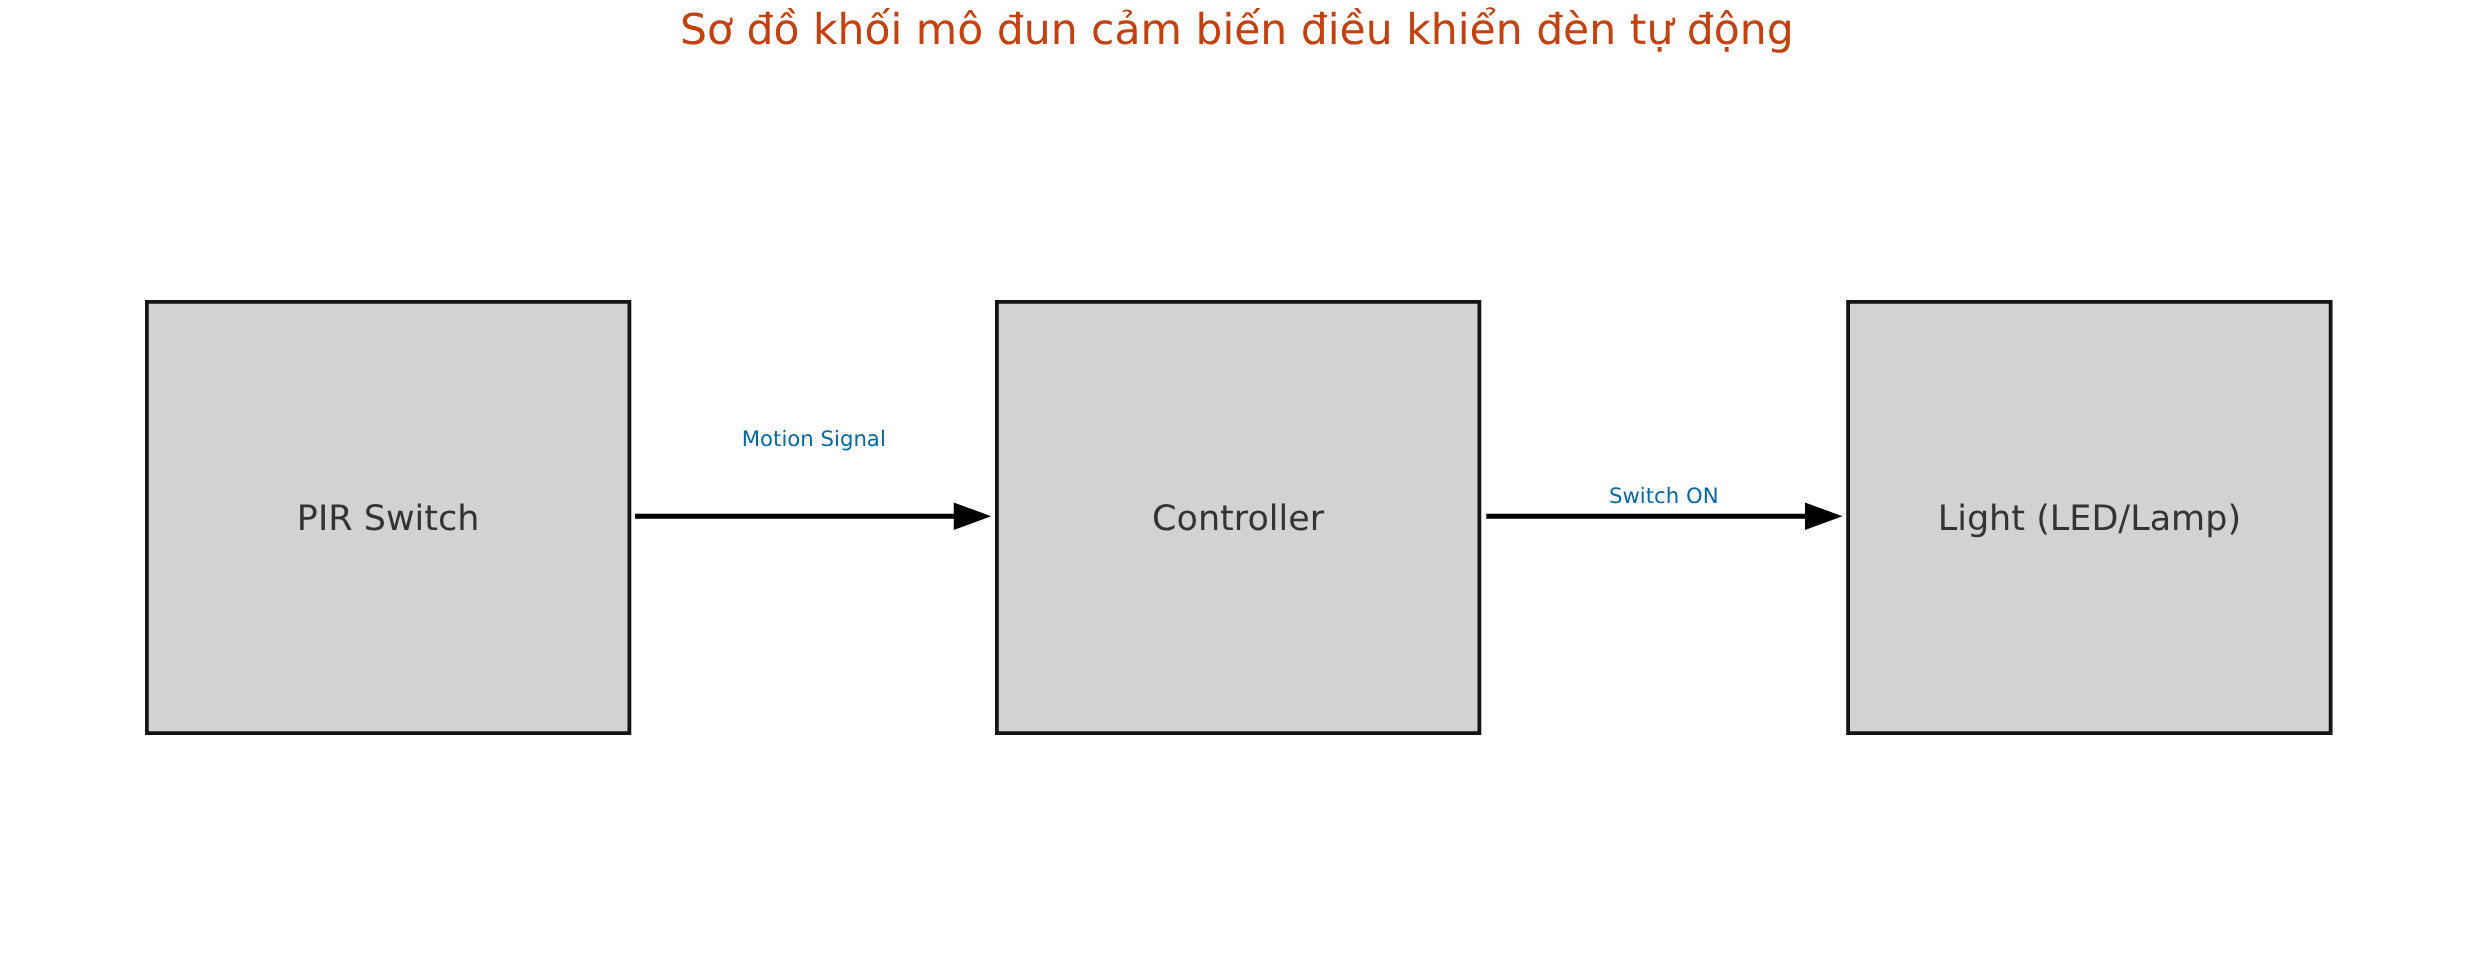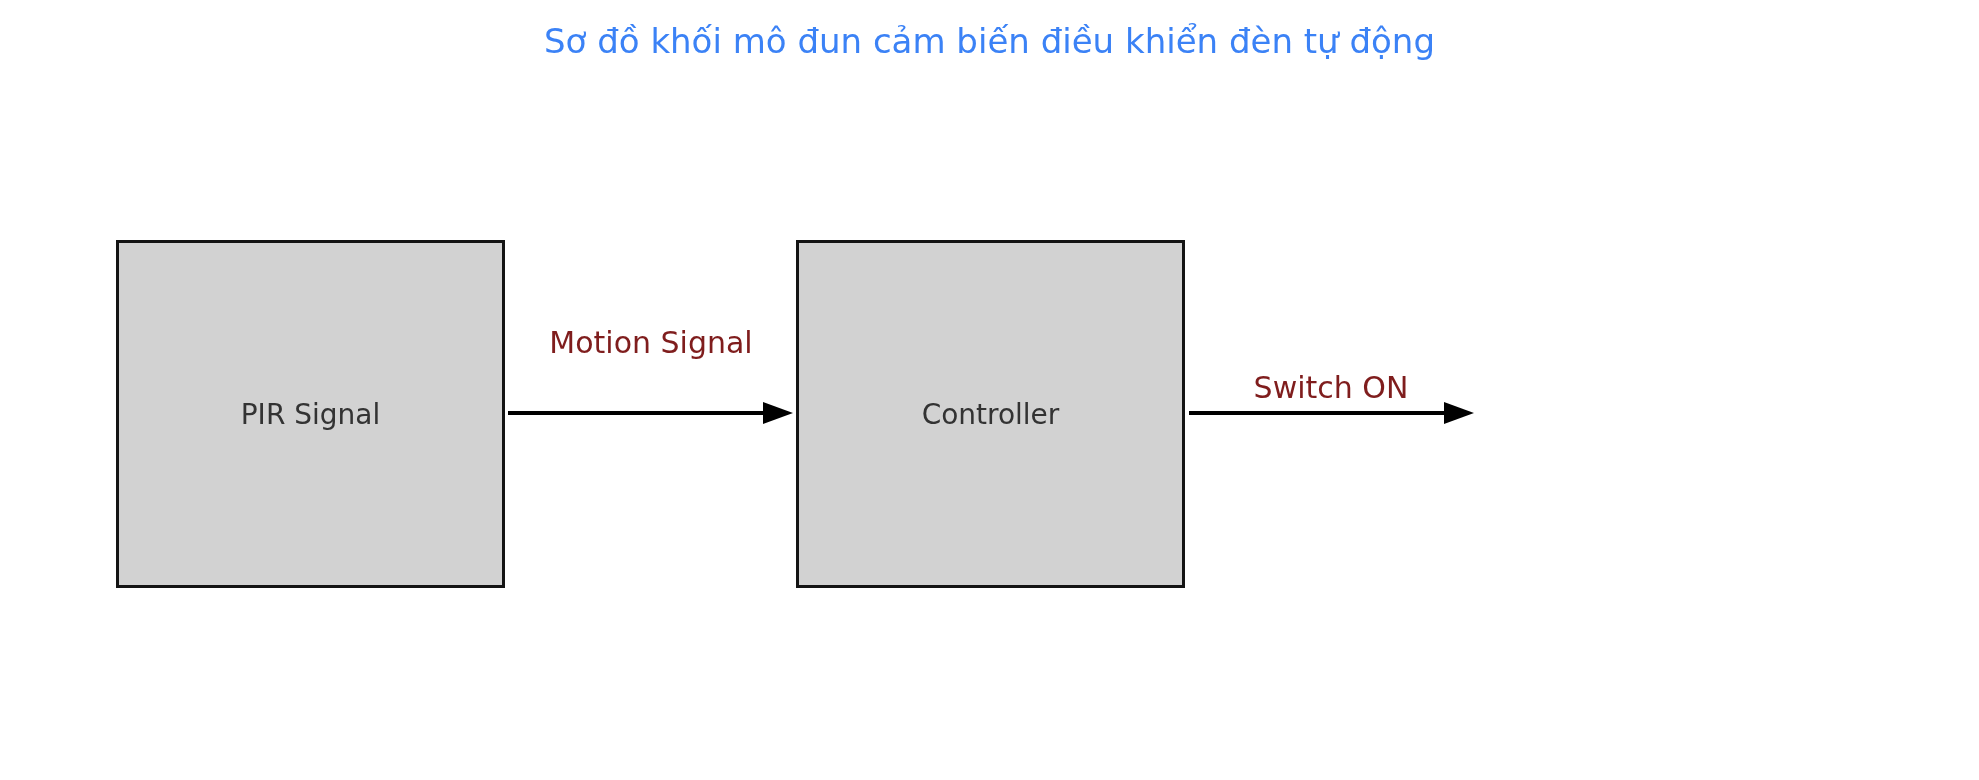--- a/index.html
+++ b/index.html
@@ -10,27 +10,27 @@
   .canvas {
     position: relative;
     width: 1979px;
     height: 780px;
     background: #ffffff;
     font-family: "DejaVu Sans", "Liberation Sans", sans-serif;
     overflow: hidden;
   }
   .title {
     position: absolute;
-    top: 21px;
+    top: 4px;
     left: 0;
     width: 100%;
     text-align: center;
     font-size: 34px;
     font-weight: 400;
-    color: #3b82f6;
+    color: #c2410c;
     margin: 0;
   }
   .block {
     position: absolute;
     top: 240px;
     width: 389px;
     height: 348px;
     background: #d2d2d2;
     border: 3px solid #141414;
     box-sizing: border-box;
@@ -49,44 +49,47 @@
   .arrows-svg {
     position: absolute;
     top: 0;
     left: 0;
     width: 1979px;
     height: 780px;
     pointer-events: none;
   }
   .arrow-label {
     position: absolute;
-    top: 342px;
+    top: 352px;
     transform: translate(-50%, -50%);
-    font-size: 30px;
-    color: #7f1d1d;
+    font-size: 17px;
+    color: #0369a1;
     white-space: nowrap;
   }
   .arrow-label-1 { left: 651px; }
   .arrow-label-2 { left: 1331px; margin-top: 45px; }
 </style>
 </head>
 <body>
 
 <div class="canvas">
 
   <h1 class="title">Sơ đồ khối mô đun cảm biến điều khiển đèn tự động</h1>
 
   <div class="block block-pir">
-    <span class="block-label">PIR Signal</span>
+    <span class="block-label">PIR Switch</span>
   </div>
 
   <div class="block block-ctrl">
     <span class="block-label">Controller</span>
   </div>
 
+  <div class="block block-light">
+    <span class="block-label">Light (LED/Lamp)</span>
+  </div>
 
   <svg class="arrows-svg" viewBox="0 0 1979 780" xmlns="http://www.w3.org/2000/svg">
 
     <g>
       <line x1="508" y1="413" x2="766" y2="413" stroke="#000000" stroke-width="4"></line>
       <polygon points="793,413 763,402 763,424" fill="#000000"></polygon>
     </g>
 
     <g>
       <line x1="1189" y1="413" x2="1447" y2="413" stroke="#000000" stroke-width="4"></line>

